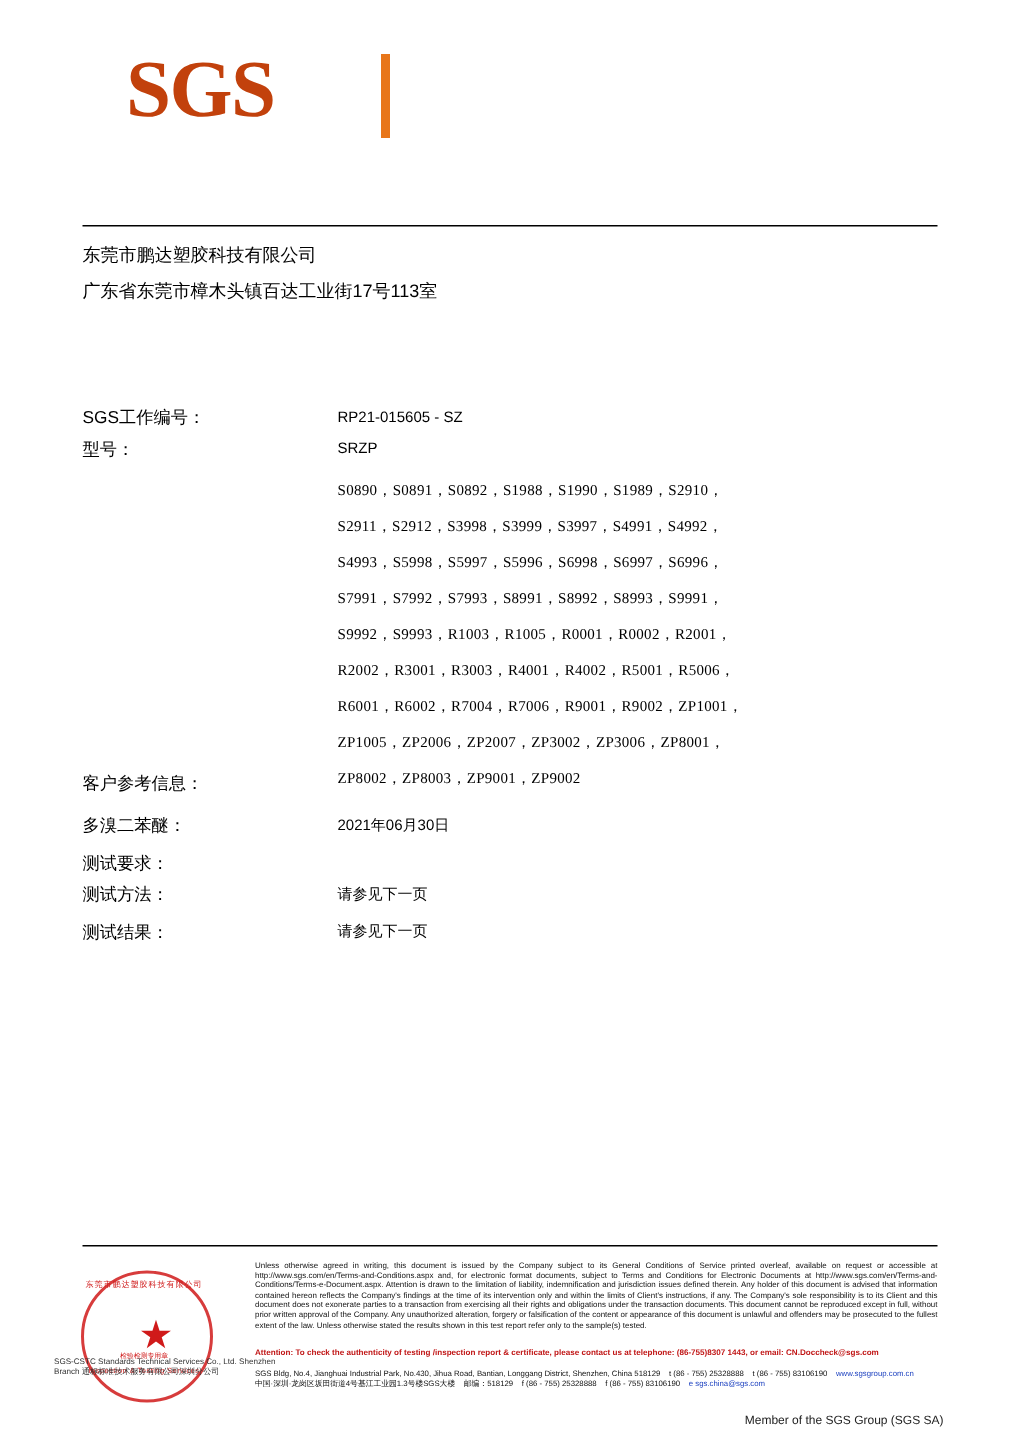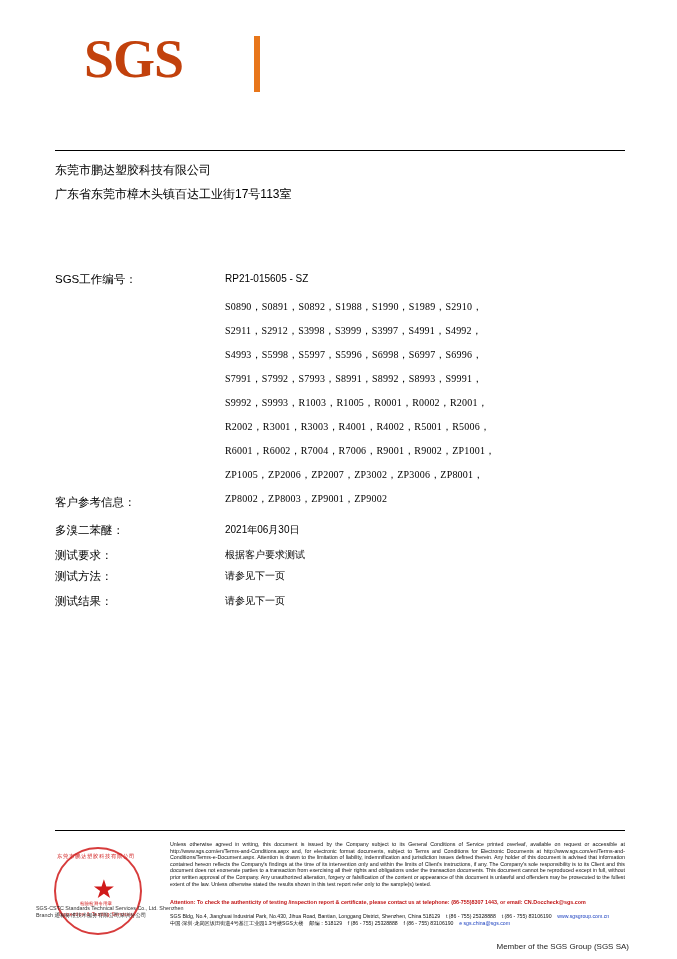--- a/index.html
+++ b/index.html
@@ -281,20 +281,24 @@
   <div class="client-addr">广东省东莞市樟木头镇百达工业街17号113室</div>
 
 
   <div class="fields">
 
     <div class="field-row">
       <div class="field-label">SGS工作编号：</div>
       <div class="field-value">RP21-015605 - SZ</div>
     </div>
 
+    <div class="field-row">
+      <div class="field-label">型号：</div>
+      <div class="field-value">SRZP</div>
+    </div>
 
     <div class="spacer-xs"></div>
 
     <div class="field-row">
       <div class="field-label">客户参考信息：</div>
       <div class="field-value ref-value">S0890，S0891，S0892，S1988，S1990，S1989，S2910，
 S2911，S2912，S3998，S3999，S3997，S4991，S4992，
 S4993，S5998，S5997，S5996，S6998，S6997，S6996，
 S7991，S7992，S7993，S8991，S8992，S8993，S9991，
 S9992，S9993，R1003，R1005，R0001，R0002，R2001，
@@ -309,21 +313,20 @@
     <div class="field-row">
       <div class="field-label">多溴二苯醚：</div>
       <div class="field-value">2021年06月30日</div>
     </div>
 
 
     <div class="spacer-xs"></div>
 
     <div class="field-row">
       <div class="field-label">测试要求：</div>
-      <div class="field-value">根据客户要求测试</div>
     </div>
 
     <div class="field-row">
       <div class="field-label">测试方法：</div>
       <div class="field-value">请参见下一页</div>
     </div>
 
     <div class="spacer-xs"></div>
 
     <div class="field-row">

